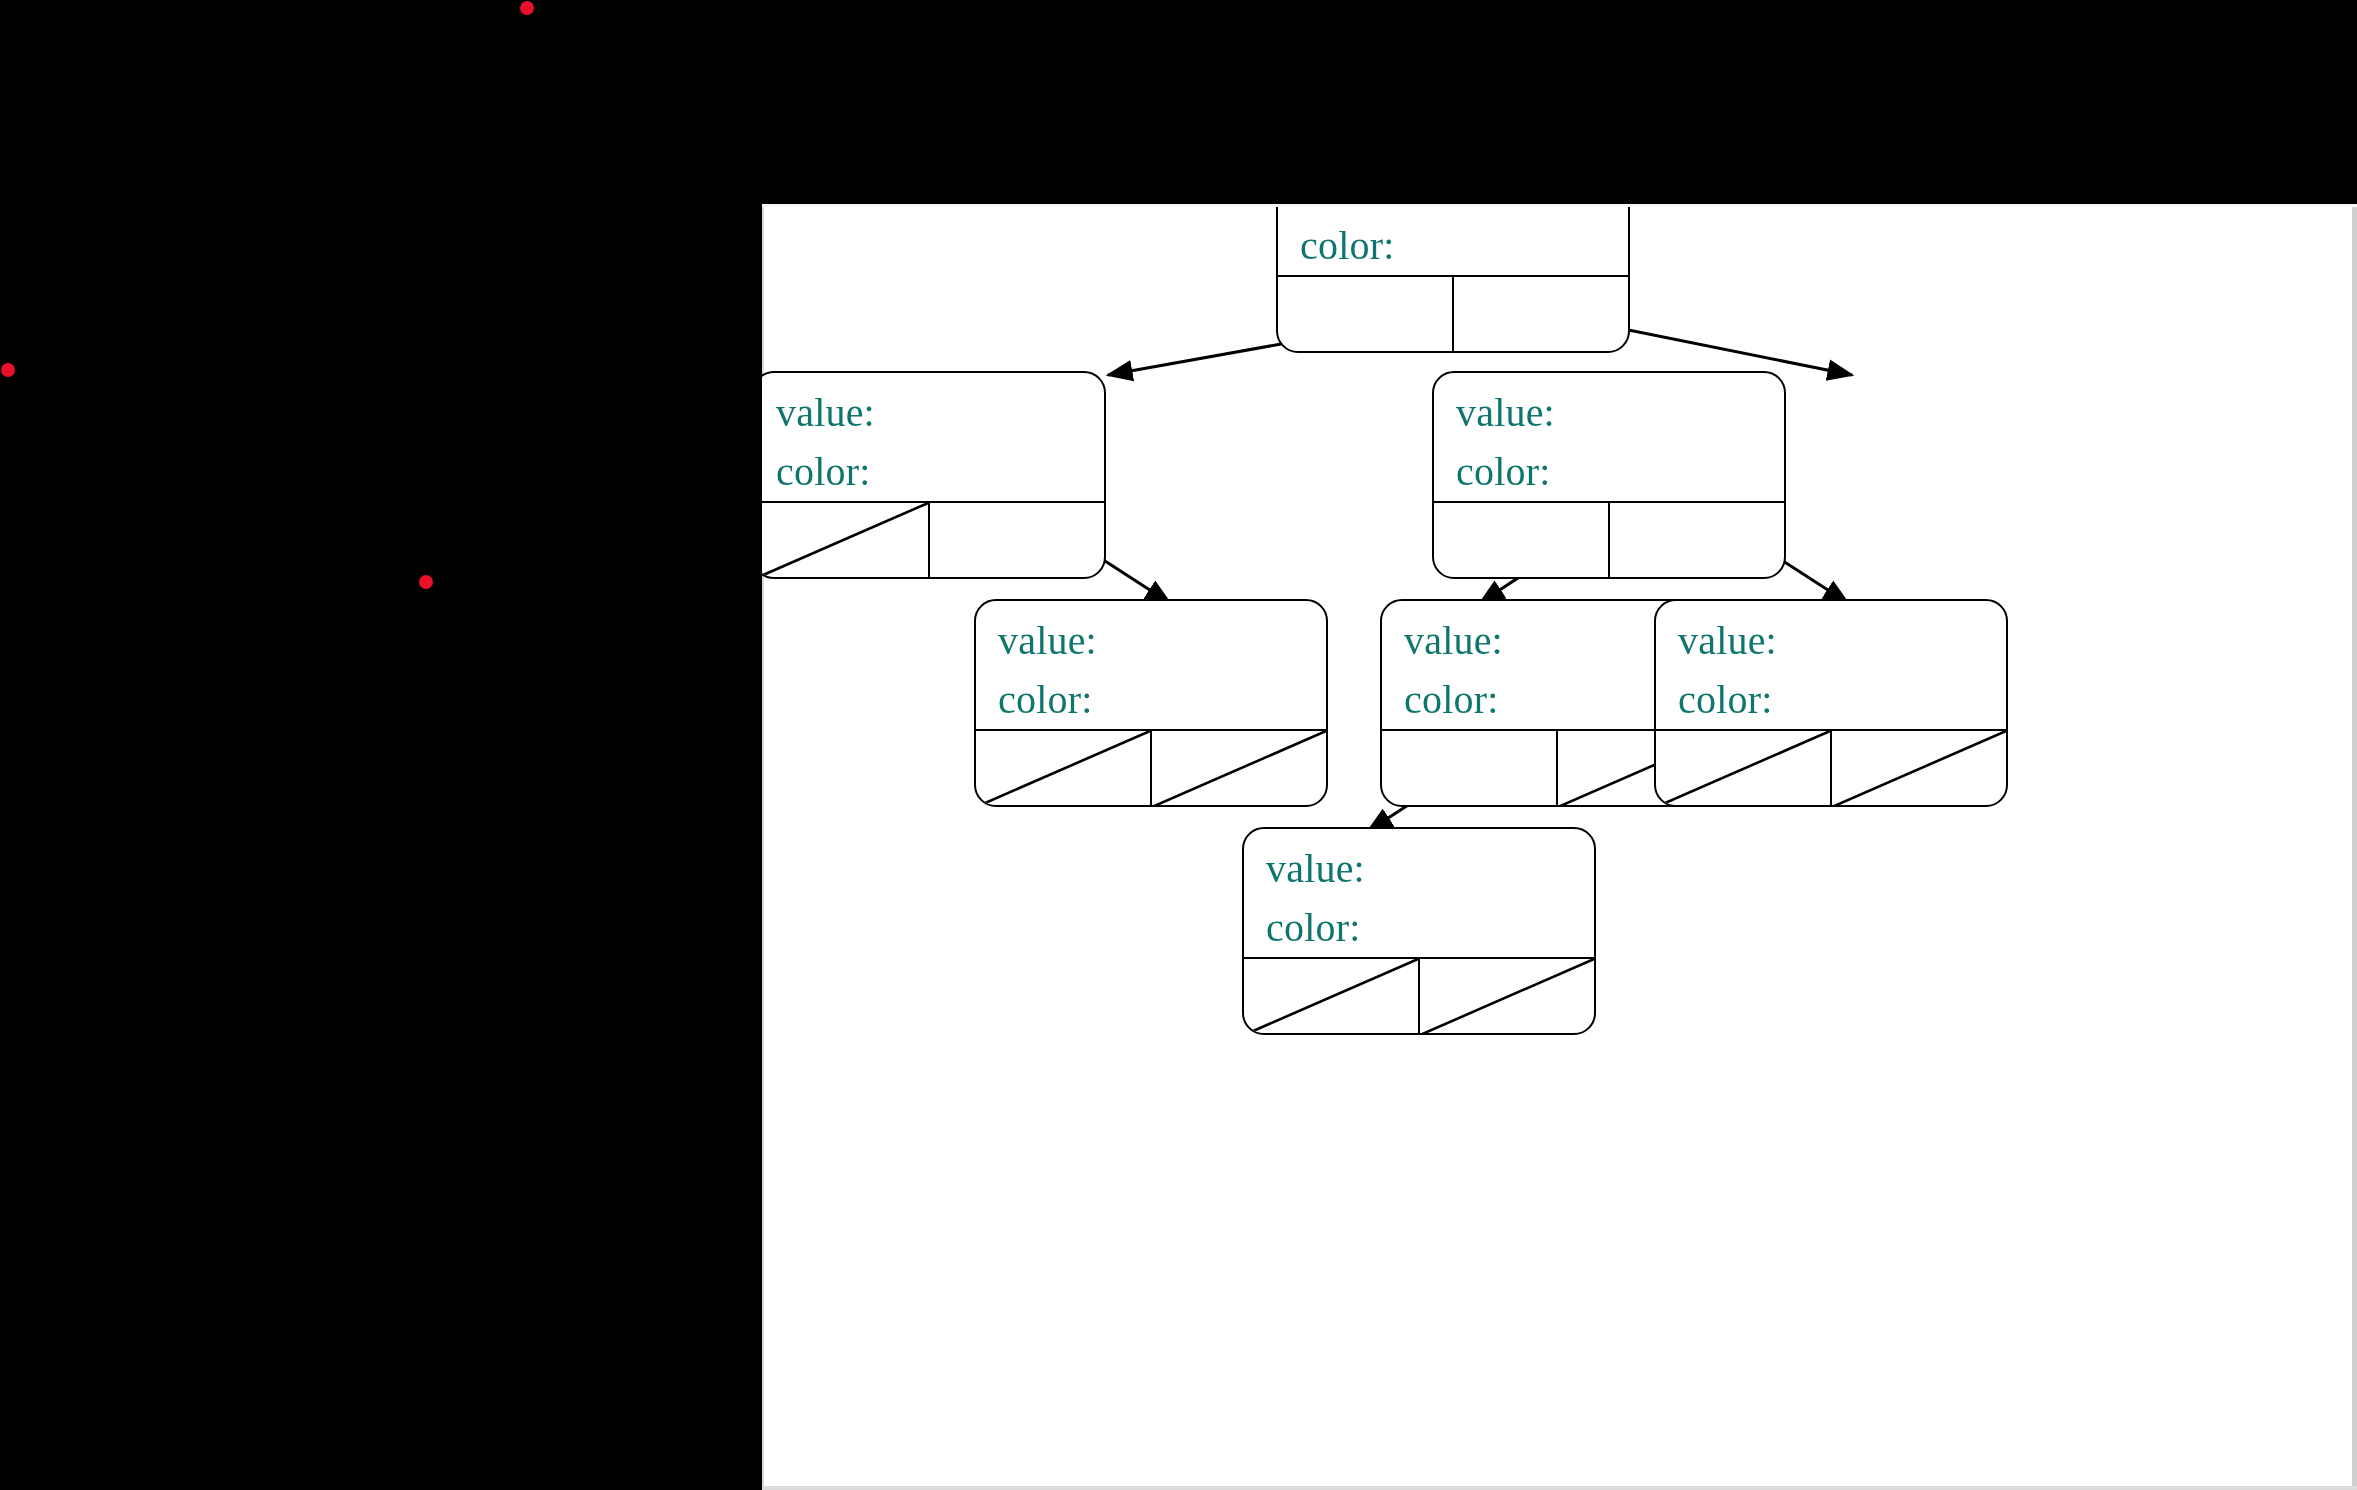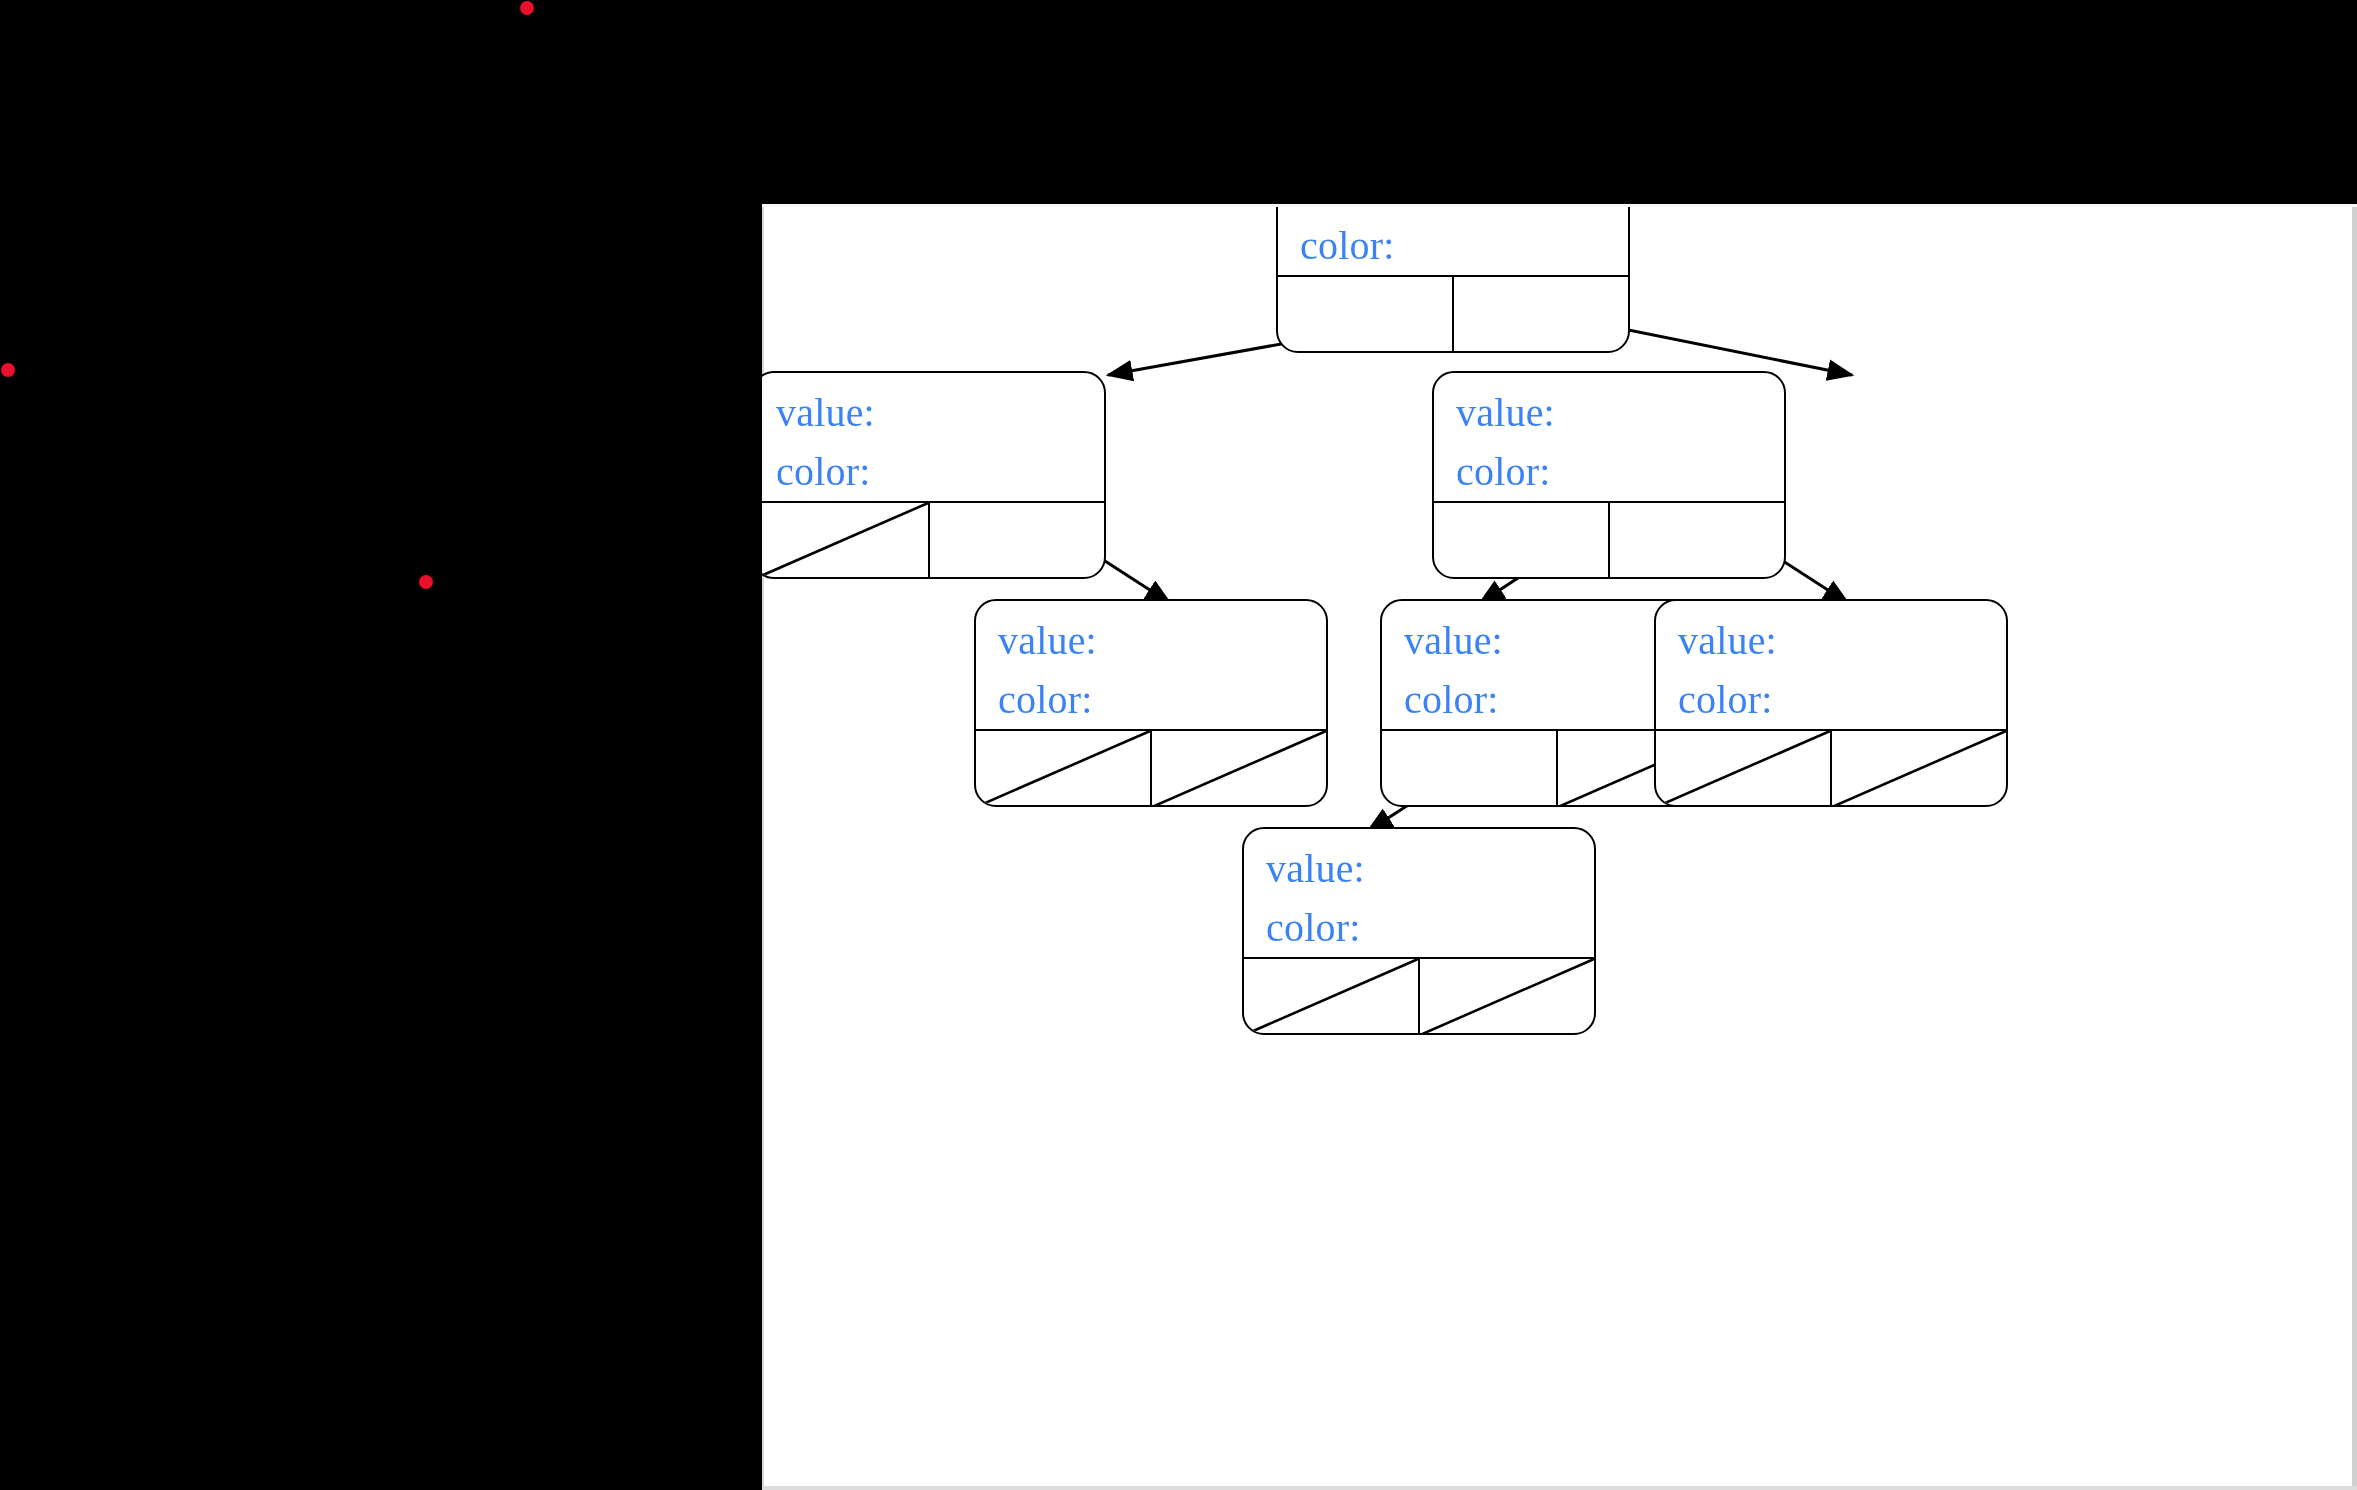--- a/index.html
+++ b/index.html
@@ -79,21 +79,21 @@
   }
   .node-body {
     position: relative;
     height: 128px;
     padding: 16px 0 0 22px;
     box-sizing: border-box;
   }
   .field {
     font-size: 40px;
     line-height: 1.22;
-    color: #3b82f6;
+    color: #0f766e;
     letter-spacing: 0.2px;
   }
   .field + .field { margin-top: 10px; }
   .node-ptrs {
     position: relative;
     height: 76px;
     border-top: 2.5px solid #000000;
     display: flex;
   }
   .ptr {

